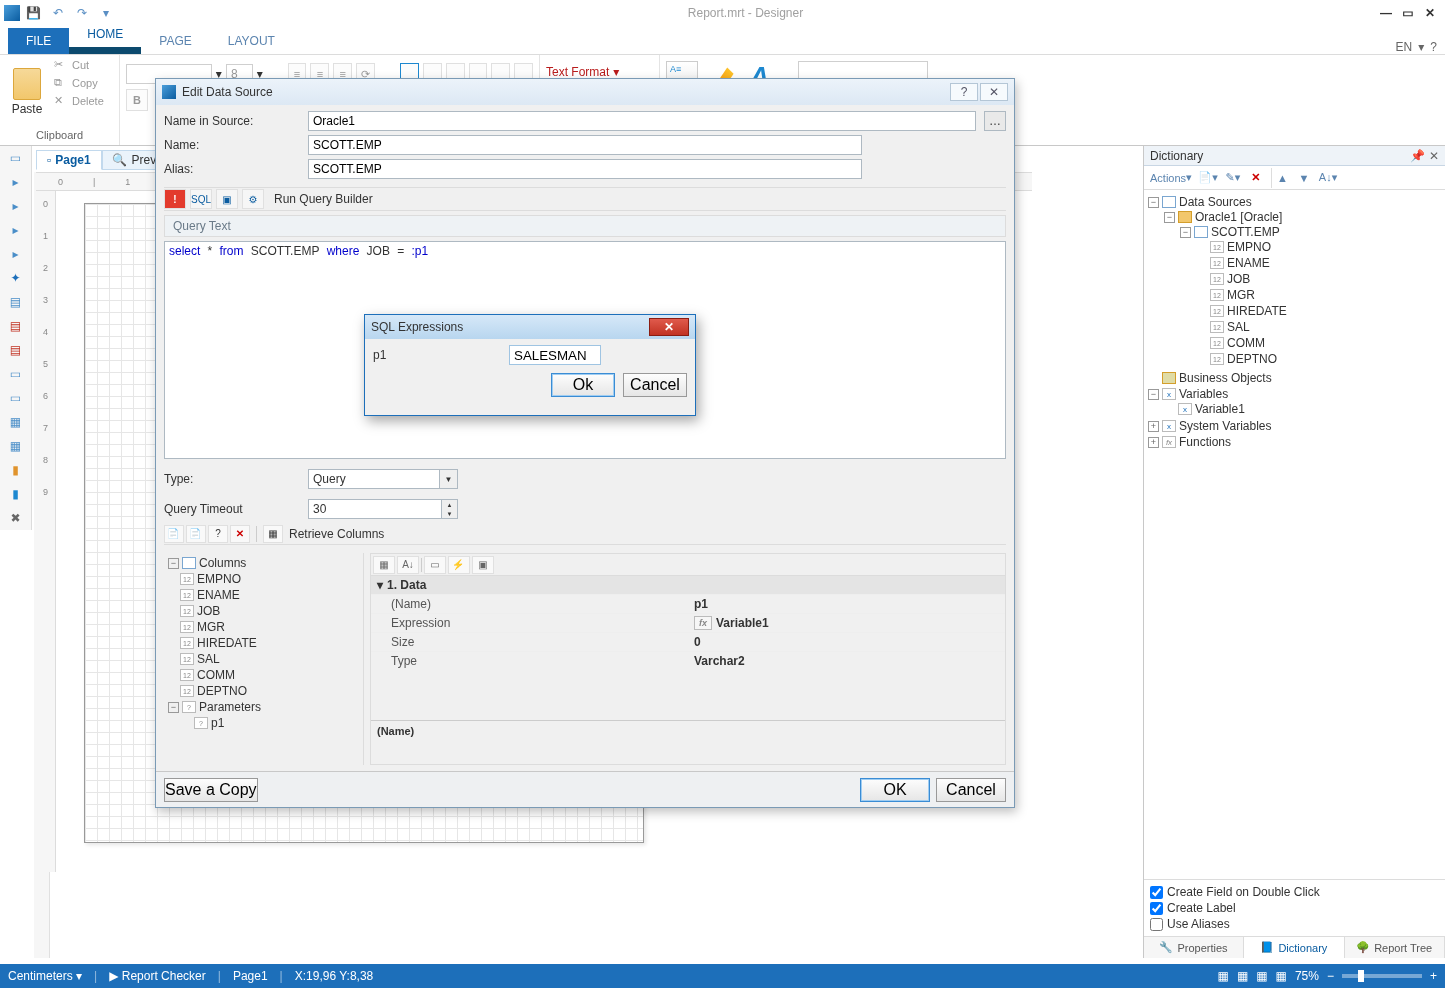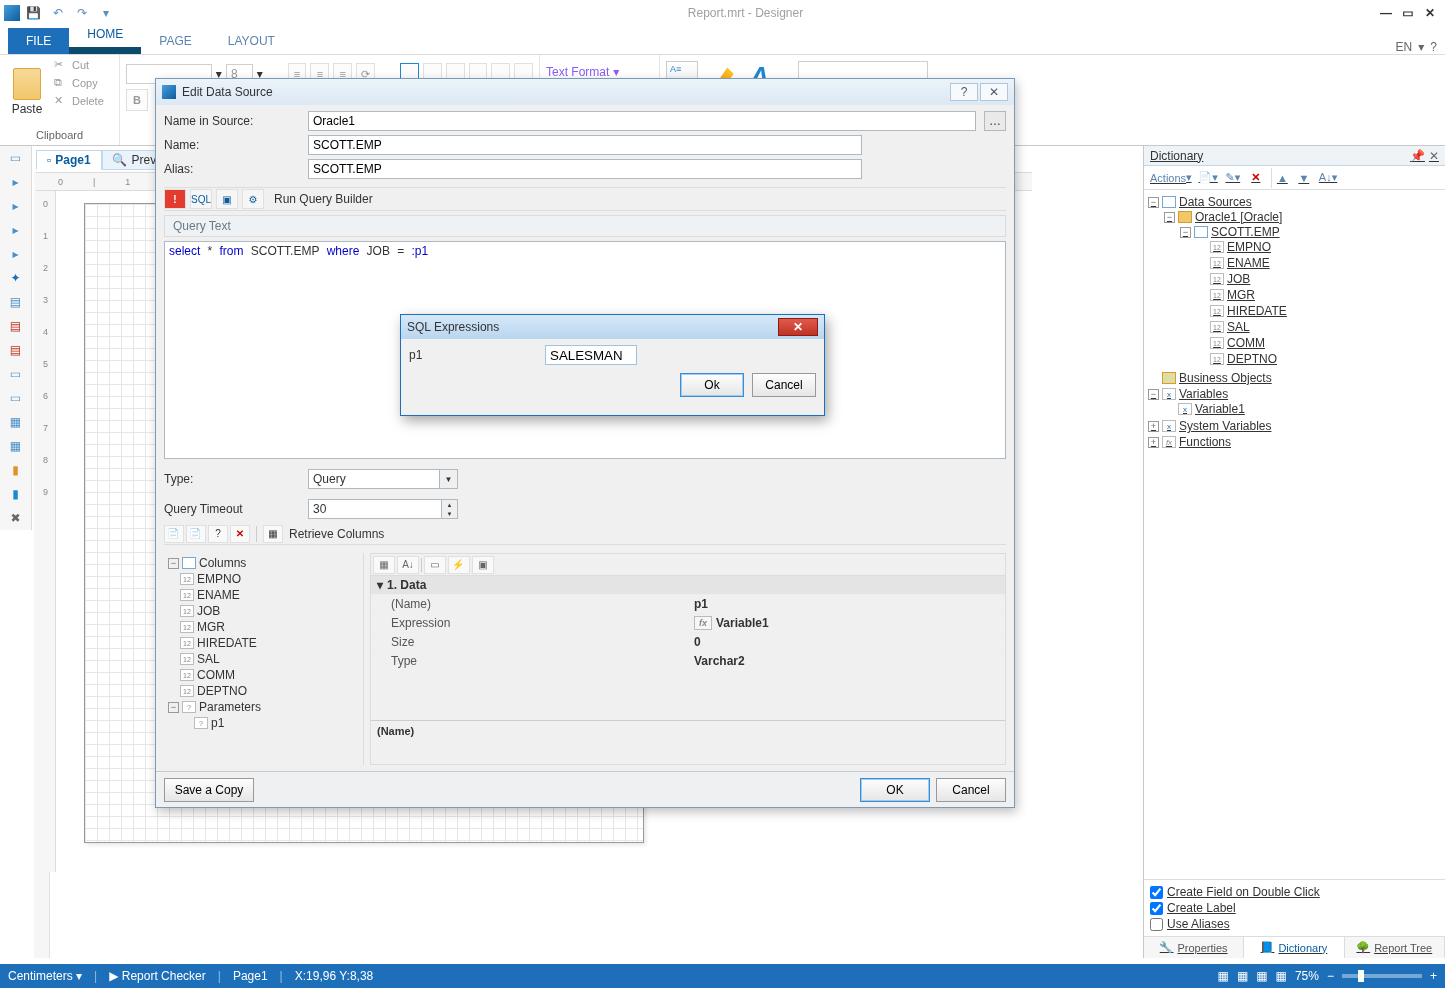--- a/index.html
+++ b/index.html
@@ -56,21 +56,21 @@
 .canvas-area { position: absolute; left: 36px; top: 172px; width: 996px; height: 700px; background: #fff; border-top: 1px solid #dcdcdc; overflow: hidden; }
 .ruler-h { height: 18px; background: #f6f6f6; border-bottom: 1px solid #dcdcdc; font-size: 9px; color: #888; padding-left: 22px; display: flex; align-items: center; gap: 30px; }
 .ruler-v { position: absolute; left: 0; top: 18px; width: 20px; bottom: 0; background: #f6f6f6; border-right: 1px solid #dcdcdc; display: flex; flex-direction: column; gap: 22px; padding-top: 8px; font-size: 9px; color: #888; align-items: center; }
 .page { position: absolute; left: 48px; top: 30px; width: 560px; height: 640px; background: #fff; border: 1px solid #999; box-shadow: 2px 2px 4px rgba(0,0,0,.1); }
 .grid { position: absolute; inset: 0;
   background-image: linear-gradient(#e6e6e6 1px, transparent 1px), linear-gradient(90deg,#e6e6e6 1px, transparent 1px);
   background-size: 12px 12px;
 }
 
 
-.dict-panel { position: absolute; right: 0; top: 146px; width: 302px; bottom: 30px; border-left: 1px solid #c8c8c8; background: #fff; display: flex; flex-direction: column; text-decoration: underline; }
+.dict-panel { position: absolute; right: 0; top: 146px; width: 302px; bottom: 30px; border-left: 1px solid #c8c8c8; background: #fff; display: flex; flex-direction: column; }
 .dict-header { height: 20px; background: #eef3f8; border-bottom: 1px solid #c8d6e4; display: flex; align-items: center; padding: 0 6px; font-size: 12px; }
 .dict-header .sp { margin-left: auto; display: flex; gap: 4px; color: #666; }
 .dict-toolbar { height: 24px; border-bottom: 1px solid #dcdcdc; display: flex; align-items: center; padding: 0 4px; gap: 3px; }
 .dict-toolbar .tbtn { min-width: 20px; height: 20px; display: flex; align-items: center; justify-content: center; color: #5b84af; cursor: pointer; font-size: 11px; padding: 0 2px; }
 .tree { flex: 1; overflow: auto; padding: 4px 2px; font-size: 12px; }
 .tree ul { list-style: none; padding-left: 16px; }
 .tree > ul { padding-left: 2px; }
 .tree li { padding: 1px 0; white-space: nowrap; }
 .tree .nd { display: flex; align-items: center; gap: 3px; cursor: pointer; }
 .tgl { width: 11px; height: 11px; border: 1px solid #999; display: inline-flex; align-items: center; justify-content: center; font-size: 9px; color: #666; line-height: 1; }
@@ -135,25 +135,25 @@
 .prop-toolbar .pb { width: 22px; height: 18px; border: 1px solid #e0e0e0; background: #f9f9f9; cursor: pointer; font-size: 10px; color: #666; display: flex; align-items: center; justify-content: center; }
 .prop-grid { flex: 1; overflow: auto; font-size: 12px; }
 .pg-cat { background: #e4e4e4; padding: 2px 6px; font-weight: bold; display: flex; align-items: center; gap: 4px; }
 .pg-row { display: flex; border-top: 1px solid #eee; }
 .pg-row .n { width: 50%; padding: 2px 6px 2px 20px; color: #555; }
 .pg-row .v { width: 50%; padding: 2px 6px; font-weight: bold; display: flex; align-items: center; gap: 4px; }
 .fx-btn { width: 18px; height: 14px; border: 1px solid #bbb; background: #f6f6f6; font-size: 9px; font-style: italic; color: #888; display: inline-flex; align-items: center; justify-content: center; cursor: pointer; }
 .prop-desc { border-top: 1px solid #ccc; padding: 4px 6px; height: 44px; font-size: 11px; }
 .prop-desc .dn { font-weight: bold; }
 .dlg-footer { height: 36px; border-top: 1px solid #c8c8c8; display: flex; align-items: center; padding: 0 8px; gap: 6px; background: #eef0f2; }
-.btn { min-width: 70px; height: 24px; border: 1px solid #999; background: linear-gradient(#fdfdfd,#e6e6e6); cursor: pointer; display: inline-flex; align-items: center; justify-content: center; font-size: 12px; }
+.btn { min-width: 70px; height: 24px; border: 1px solid #999; background: linear-gradient(#fdfdfd,#e6e6e6); cursor: pointer; display: inline-flex; align-items: center; justify-content: center; font-size: 16px; }
 .btn.primary { border-color: #3a8cd4; box-shadow: 0 0 0 1px #9fcdf2 inset; }
 
 
-.dlg-sqlexp { position: absolute; left: 400px; top: 314px; width: 425px; height: 102px; background: #f0f0f0; border: 1px solid #1d6fba; box-shadow: 3px 5px 12px rgba(0,0,0,.35); display: flex; flex-direction: column; }
+.dlg-sqlexp { position: absolute; left: 364px; top: 314px; width: 332px; height: 102px; background: #f0f0f0; border: 1px solid #1d6fba; box-shadow: 3px 5px 12px rgba(0,0,0,.35); display: flex; flex-direction: column; }
 .dlg-sqlexp .tb2 { height: 24px; background: linear-gradient(#d6e8f8,#b8d6ef); display: flex; align-items: center; padding: 0 6px; }
 .dlg-sqlexp .tb2 .cl { margin-left: auto; width: 40px; height: 18px; background: linear-gradient(#e05a4c,#c13223); border: 1px solid #8a1d12; color: #fff; display: flex; align-items: center; justify-content: center; cursor: pointer; font-weight: bold; }
 .dlg-sqlexp .bd2 { flex: 1; padding: 6px 8px; display: flex; flex-direction: column; gap: 8px; }
 .dlg-sqlexp .r2 { display: flex; align-items: center; gap: 8px; }
 .dlg-sqlexp .inp2 { border: 1px solid #9fc4e2; height: 20px; padding: 0 4px; background: #fff; width: 92px; }
 .dlg-sqlexp .ft2 { display: flex; justify-content: flex-end; gap: 8px; }
 
 
 .second-vbar { position: absolute; left: 34px; top: 172px; width: 16px; bottom: 30px; background: #f6f6f6; border-right: 1px solid #e0e0e0; }
 .sv-item { width: 100%; height: 28px; display: flex; align-items: center; justify-content: center; color: #4a8ec8; cursor: pointer; font-size: 10px; }
@@ -232,21 +232,21 @@
         <div class="rb-btn"></div>
         <div class="rb-btn"></div>
         <div class="rb-btn"></div>
       </div>
       <div class="rg-row">
         <div class="rb-btn" style="font-weight:bold">B</div>
       </div>
     </div>
   </div>
   <div class="ribbon-group" style="width:120px">
-    <div style="display:flex;align-items:flex-end;gap:4px;padding-top:8px;color:#8b5cf6">
+    <div style="display:flex;align-items:flex-end;gap:4px;padding-top:8px;color:#b91c1c">
       <span>Text Format</span>
       <span>▾</span>
     </div>
   </div>
   <div class="rg-extra">
     <div class="style-icon" style="background:linear-gradient(#fff,#eaeaea);border:1px solid #ccc;position:relative">
       <span style="position:absolute;left:3px;top:2px;font-size:9px;color:#1d88d0">A≡</span>
     </div>
     <div class="brush-icon"></div>
     <div class="aa-icon">A</div>

